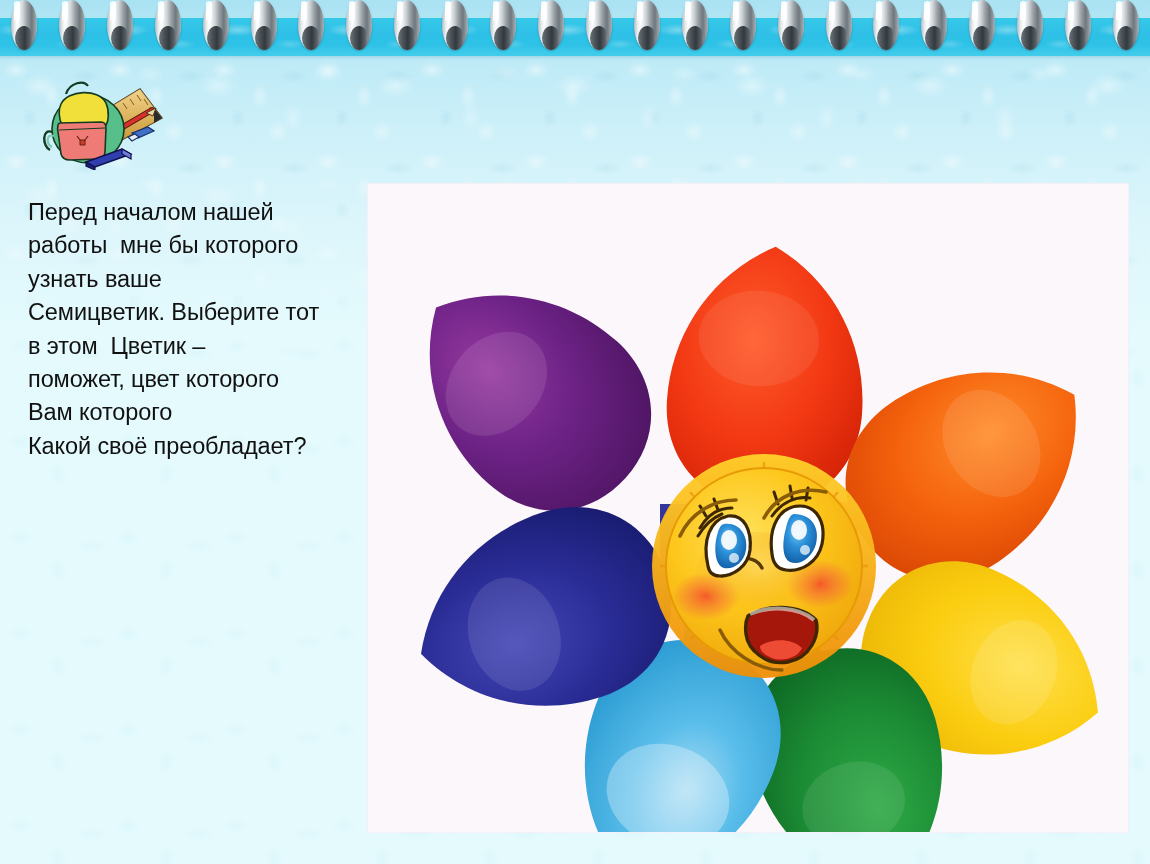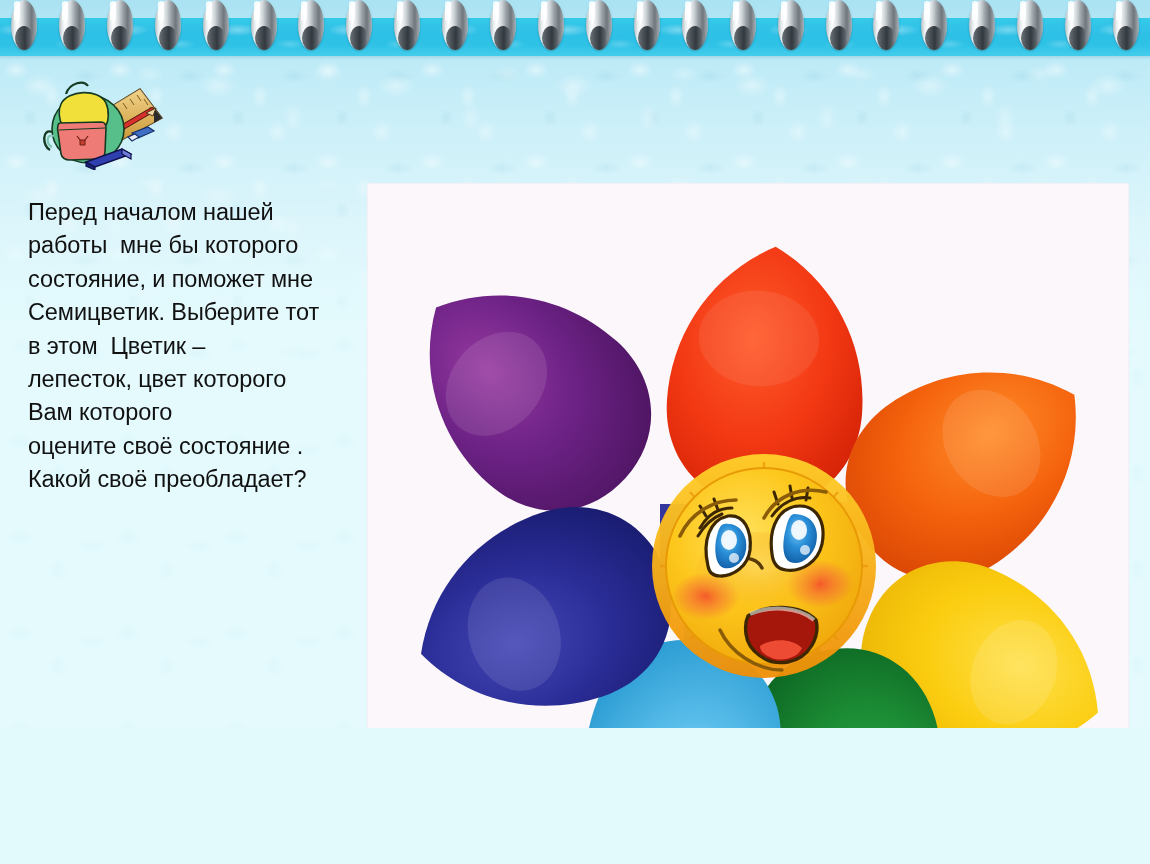--- a/index.html
+++ b/index.html
@@ -3,21 +3,21 @@
 <meta charset="utf-8">
 <title>Цветик-Семицветик</title>
 <style>
   html,body{margin:0;padding:0;}
   body{
     width:1150px;height:864px;overflow:hidden;
     font-family:"Liberation Sans","DejaVu Sans",sans-serif;
     background:#e3fafd;
   }
   .slide{
-    position:relative;width:1150px;height:728px;overflow:hidden;
+    position:relative;width:1150px;height:864px;overflow:hidden;
     background:#e4fafd;
   }
 
   
   .bg-gradient{
     position:absolute;left:0;top:0;width:1150px;height:864px;
     background:linear-gradient(to bottom,
        #a9e2f2 0px,
        #b9e9f6 40px,
        #cdf0f9 130px,
@@ -207,26 +207,25 @@
           <stop offset="0" stop-color="#f6dc9b"></stop>
           <stop offset="1" stop-color="#c28f2e"></stop>
         </linearGradient>
       </defs>
     </svg>
   </div>
 
   <div class="text-block" id="text-block">
       <span class="ln">Перед началом нашей</span>
       <span class="ln">работы  мне бы которого</span>
-      <span class="ln">состояние, и поможет мне</span>
+      <span class="ln">узнать ваше</span>
       <span class="ln">Семицветик. Выберите тот</span>
       <span class="ln">в этом  Цветик –</span>
-      <span class="ln">лепесток, цвет которого</span>
+      <span class="ln">поможет, цвет которого</span>
       <span class="ln">Вам которого</span>
-      <span class="ln">оцените своё состояние .</span>
       <span class="ln">Какой своё преобладает?</span>
     </div>
 
   <div class="photo-panel">
     <div class="flower-stage">
       <svg width="760" height="648" viewBox="0 0 760 648" id="flower-svg">
         <defs>
           <radialGradient id="gRed" cx="42%" cy="36%" r="72%">
             <stop offset="0%" stop-color="#ff5a2a"></stop>
               <stop offset="55%" stop-color="#f23813"></stop>

